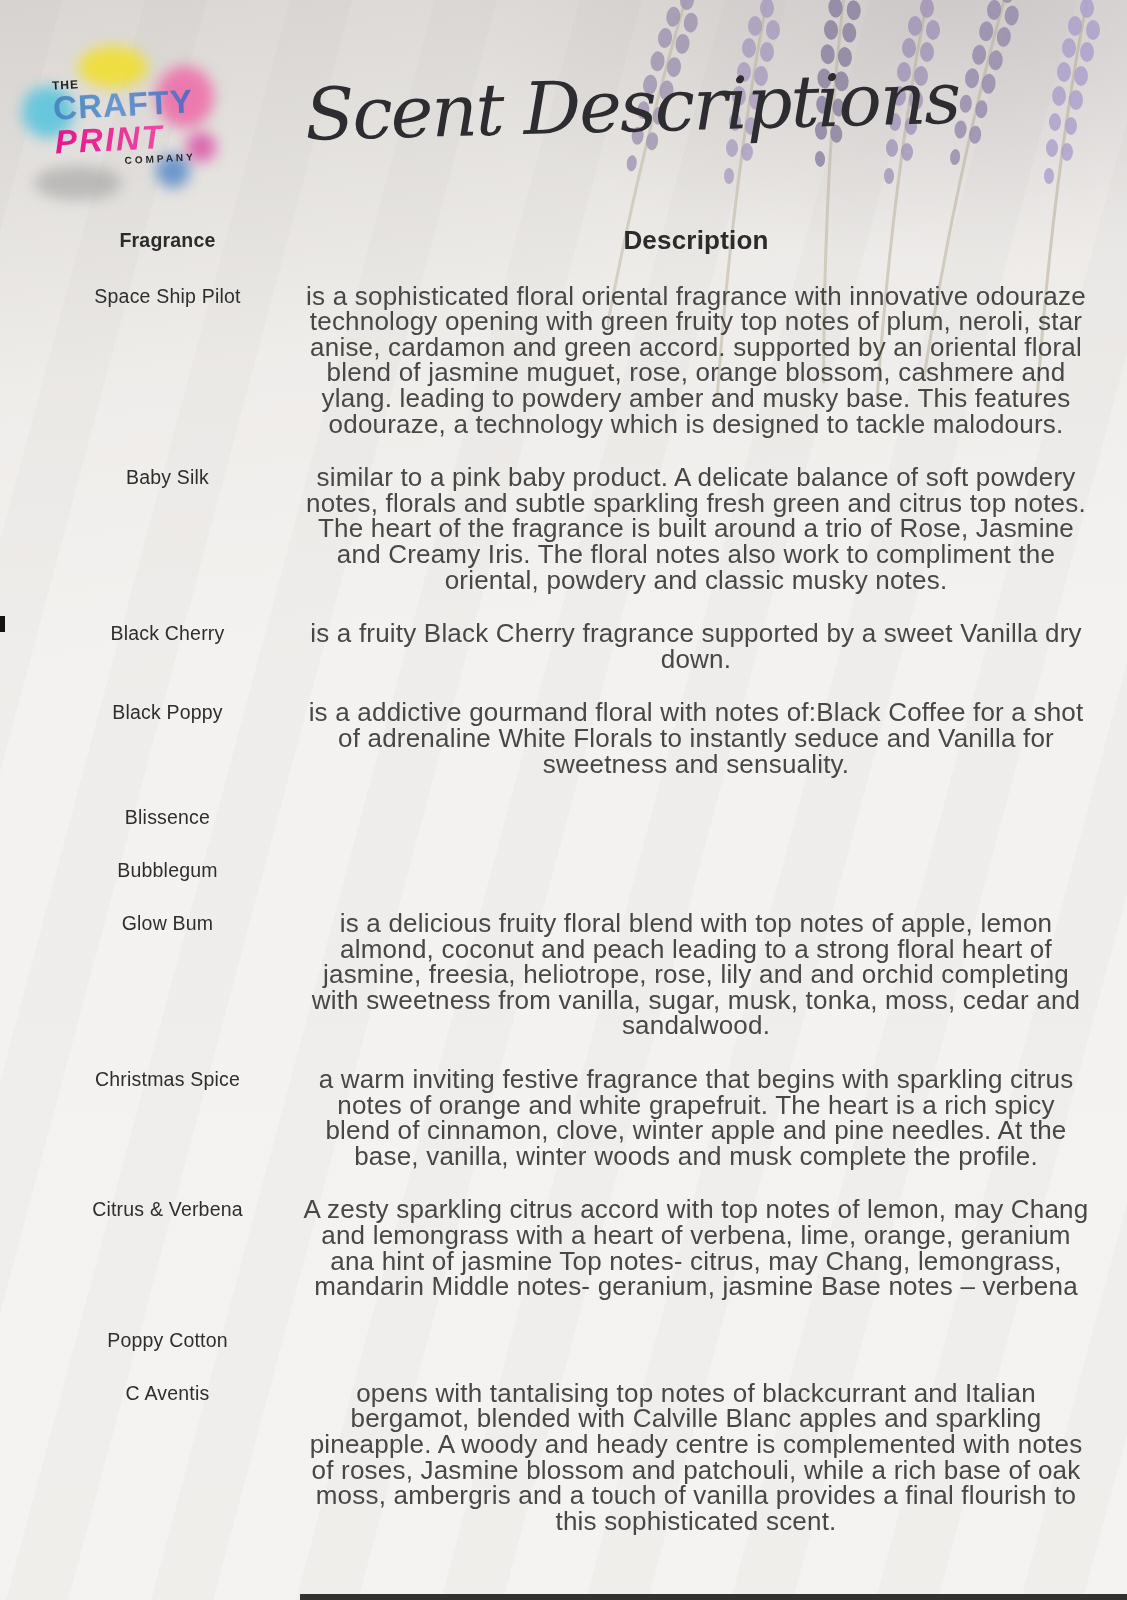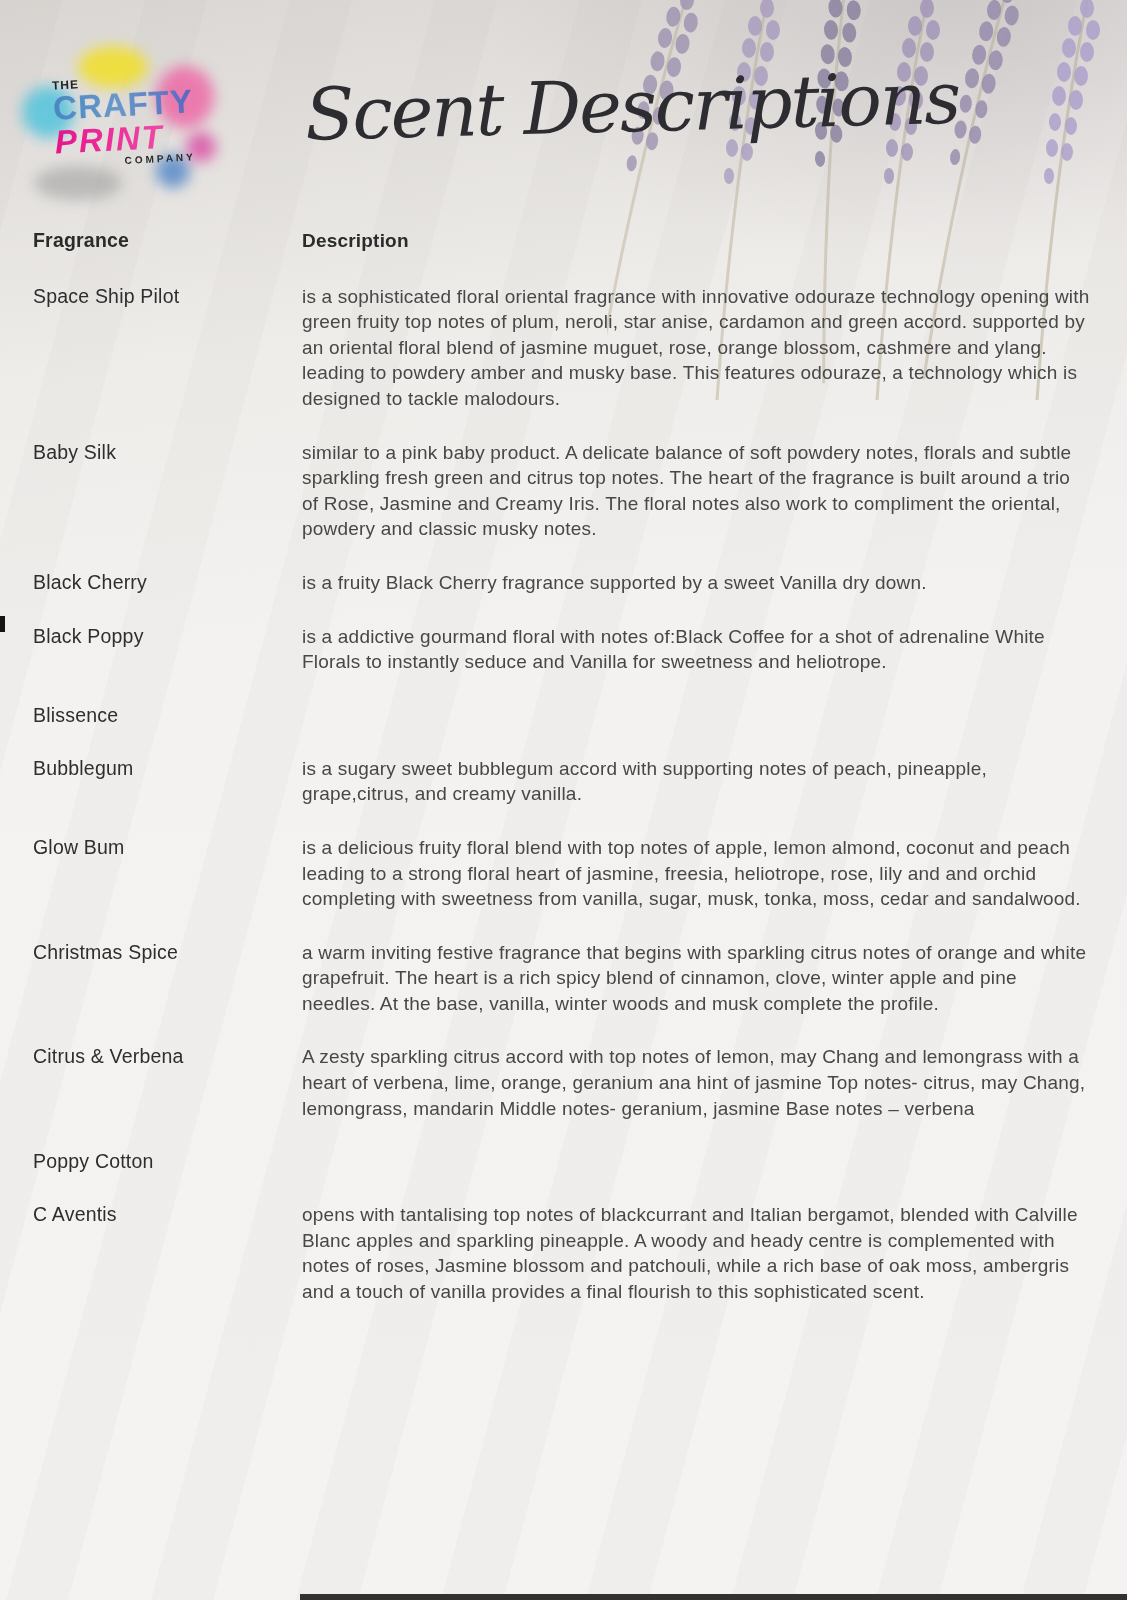--- a/index.html
+++ b/index.html
@@ -70,30 +70,31 @@
     font-style: italic; font-weight: 500;
     font-size: 72px; color: #2c2c31; letter-spacing: -2px;
     transform: rotate(-1.5deg);
     white-space: nowrap;
   }
 
   
   .table {
     position: absolute; left: 33px; top: 228px; right: 36px;
     color: #454545;
+    text-align: center;
   }
   .row { display: flex; align-items: flex-start; margin-bottom: 28px; }
   .frag {
     flex: 0 0 269px; width: 269px;
     font-size: 19.5px; font-weight: 400; color: #2e2e2e; letter-spacing: .2px;
     line-height: 25px;
   }
   .desc {
     flex: 1 1 auto; max-width: 788px;
-    font-size: 19px; line-height: 25.6px; letter-spacing: .2px; color: #474747;
+    font-size: 26px; line-height: 25.6px; letter-spacing: .2px; color: #474747;
   }
   .header-row .frag, .header-row .desc { font-weight: 700; color: #2b2b2b; }
   .header-row { margin-bottom: 30px; }
 </style>
 </head>
 <body>
 
 <div class="page">
 
   <div class="marble-overlay"></div>
@@ -162,30 +163,29 @@
       <div class="desc">similar to a pink baby product. A delicate balance of soft powdery notes, florals and subtle sparkling fresh green and citrus top notes. The heart of the fragrance is built around a trio of Rose, Jasmine and Creamy Iris. The  floral notes also work to compliment the oriental, powdery and classic musky notes.</div>
     </div>
 
     <div class="row">
       <div class="frag">Black Cherry</div>
       <div class="desc">is a fruity Black Cherry fragrance supported by a sweet Vanilla dry down.</div>
     </div>
 
     <div class="row">
       <div class="frag">Black Poppy</div>
-      <div class="desc">is a addictive gourmand floral with notes of:Black Coffee for a shot of adrenaline White Florals to instantly seduce and Vanilla for sweetness and heliotrope.</div>
+      <div class="desc">is a addictive gourmand floral with notes of:Black Coffee for a shot of adrenaline White Florals to instantly seduce and Vanilla for sweetness and sensuality.</div>
     </div>
 
     <div class="row">
       <div class="frag">Blissence</div>
     </div>
 
     <div class="row">
       <div class="frag">Bubblegum</div>
-      <div class="desc">is a sugary sweet bubblegum accord with supporting notes of peach, pineapple, grape,citrus, and creamy vanilla.</div>
     </div>
 
     <div class="row">
       <div class="frag">Glow Bum</div>
       <div class="desc">is a delicious fruity floral blend with top notes of apple, lemon almond, coconut and peach leading to a strong floral heart of jasmine, freesia, heliotrope, rose, lily and and orchid completing with sweetness from vanilla, sugar, musk, tonka, moss, cedar and sandalwood.</div>
     </div>
 
     <div class="row">
       <div class="frag">Christmas Spice</div>
       <div class="desc">a warm inviting festive fragrance that begins with sparkling citrus notes of orange and white grapefruit. The heart is a rich spicy blend of cinnamon, clove, winter apple and pine needles. At the base, vanilla, winter woods and musk complete the profile.</div>

